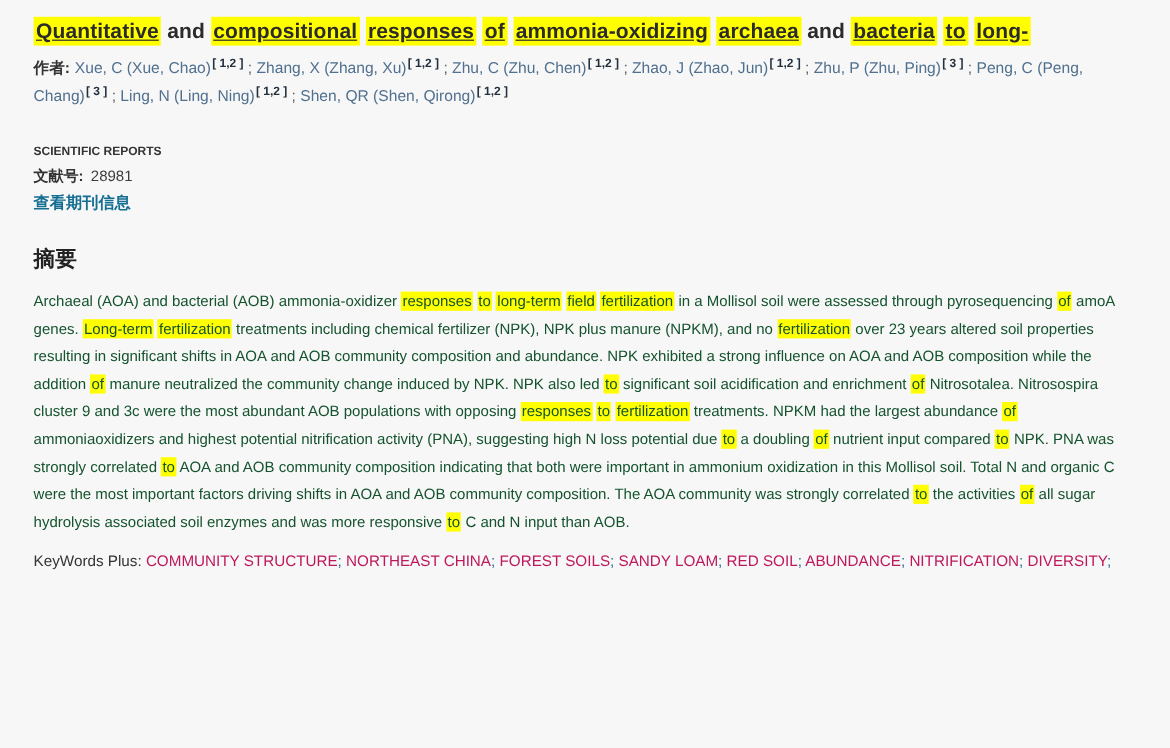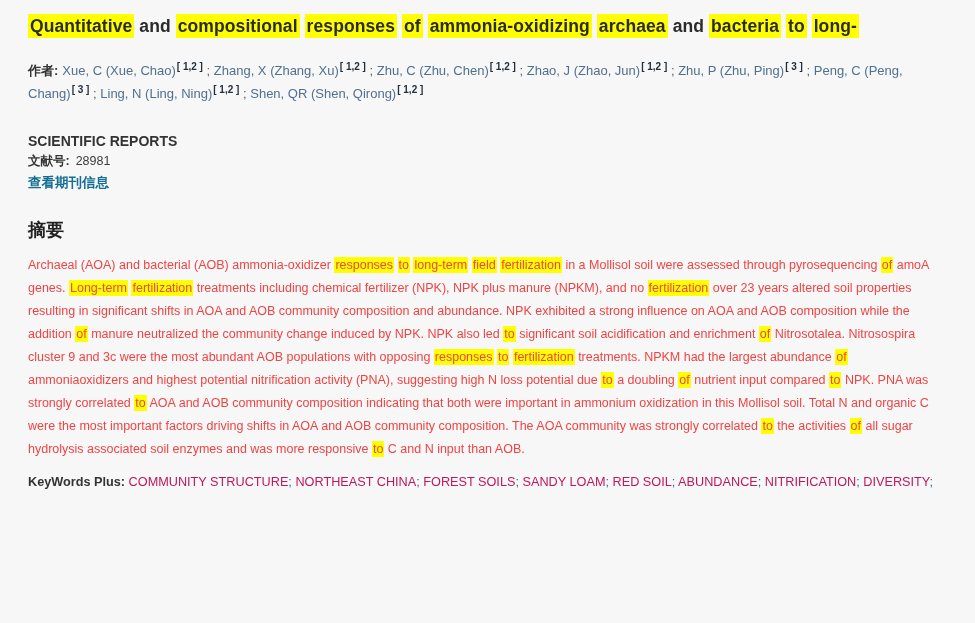--- a/index.html
+++ b/index.html
@@ -10,65 +10,65 @@
     color: #3c3c3c;
     overflow: hidden;
   }
   .page { padding: 13px 28px 0 28px; }
 
   
   .title {
     font-size: 17.5px; font-weight: bold; color: #2b2b2b;
     line-height: 26px; letter-spacing: 0.1px;
   }
-  .title .hl { padding: 2px 2px; }
+  .title .hl { padding: 2px 2px; text-decoration: underline; }
   .hl { background: #ffff00; }
 
   
   .authors {
-    margin-top: 20px; font-size: 13px; line-height: 23px;
+    margin-top: 6px; font-size: 13px; line-height: 23px;
     color: #5d5d5d; width: 920px;
   }
   .authors-label { font-weight: bold; color: #333; margin-right: 4px; }
   .author-link { color: #50708f; text-decoration: none; cursor: pointer; }
   .author-sup {
     font-weight: bold; color: #22303d; font-size: 10px;
     vertical-align: super; line-height: 0; margin-left: 1px;
   }
 
   
   .meta { margin-top: 26px; font-size: 12.5px; line-height: 20px; color: #3c3c3c; }
   .meta-row { display: block; }
   .meta-label { font-weight: bold; color: #333; margin-right: 6px; }
-  .journal-name { font-weight: bold; color: #333; font-size: 14px; }
+  .journal-name { font-weight: bold; color: #333; font-size: 10px; }
   .journal-info-link {
     display: inline-block; margin-top: 2px;
     color: #146e93; font-weight: bold; font-size: 13.5px;
     text-decoration: none; cursor: pointer;
   }
 
   
   .section-heading {
     font-size: 18px; font-weight: bold; color: #222;
     margin-top: 25px;
   }
 
   
   .abstract {
     margin-top: 12px; width: 918px;
-    font-size: 12.5px; line-height: 23px; color: #ef4444;
+    font-size: 12.5px; line-height: 23px; color: #14532d;
   }
   .abstract .hl, .keywords-line .hl { padding: 1px 1px; }
 
   
   .keywords-line {
     margin-top: 10px; width: 918px;
     font-size: 12.7px; line-height: 23px;
   }
-  .keywords-label { font-weight: bold; color: #333; }
+  .keywords-label { font-weight: normal; color: #333; }
   .keyword-link { color: #be185d; text-decoration: none; cursor: pointer; text-align: center; }
   .kw-sep { color: #2e6da4; }
 </style>
 </head>
 <body>
 
 <div class="page">
 
   <div class="title">
     <div><span class="hl">Quantitative</span> and <span class="hl">compositional</span> <span class="hl">responses</span> <span class="hl">of</span> <span class="hl">ammonia-oxidizing</span> <span class="hl">archaea</span> and <span class="hl">bacteria</span> <span class="hl">to</span> <span class="hl">long-</span></div>

